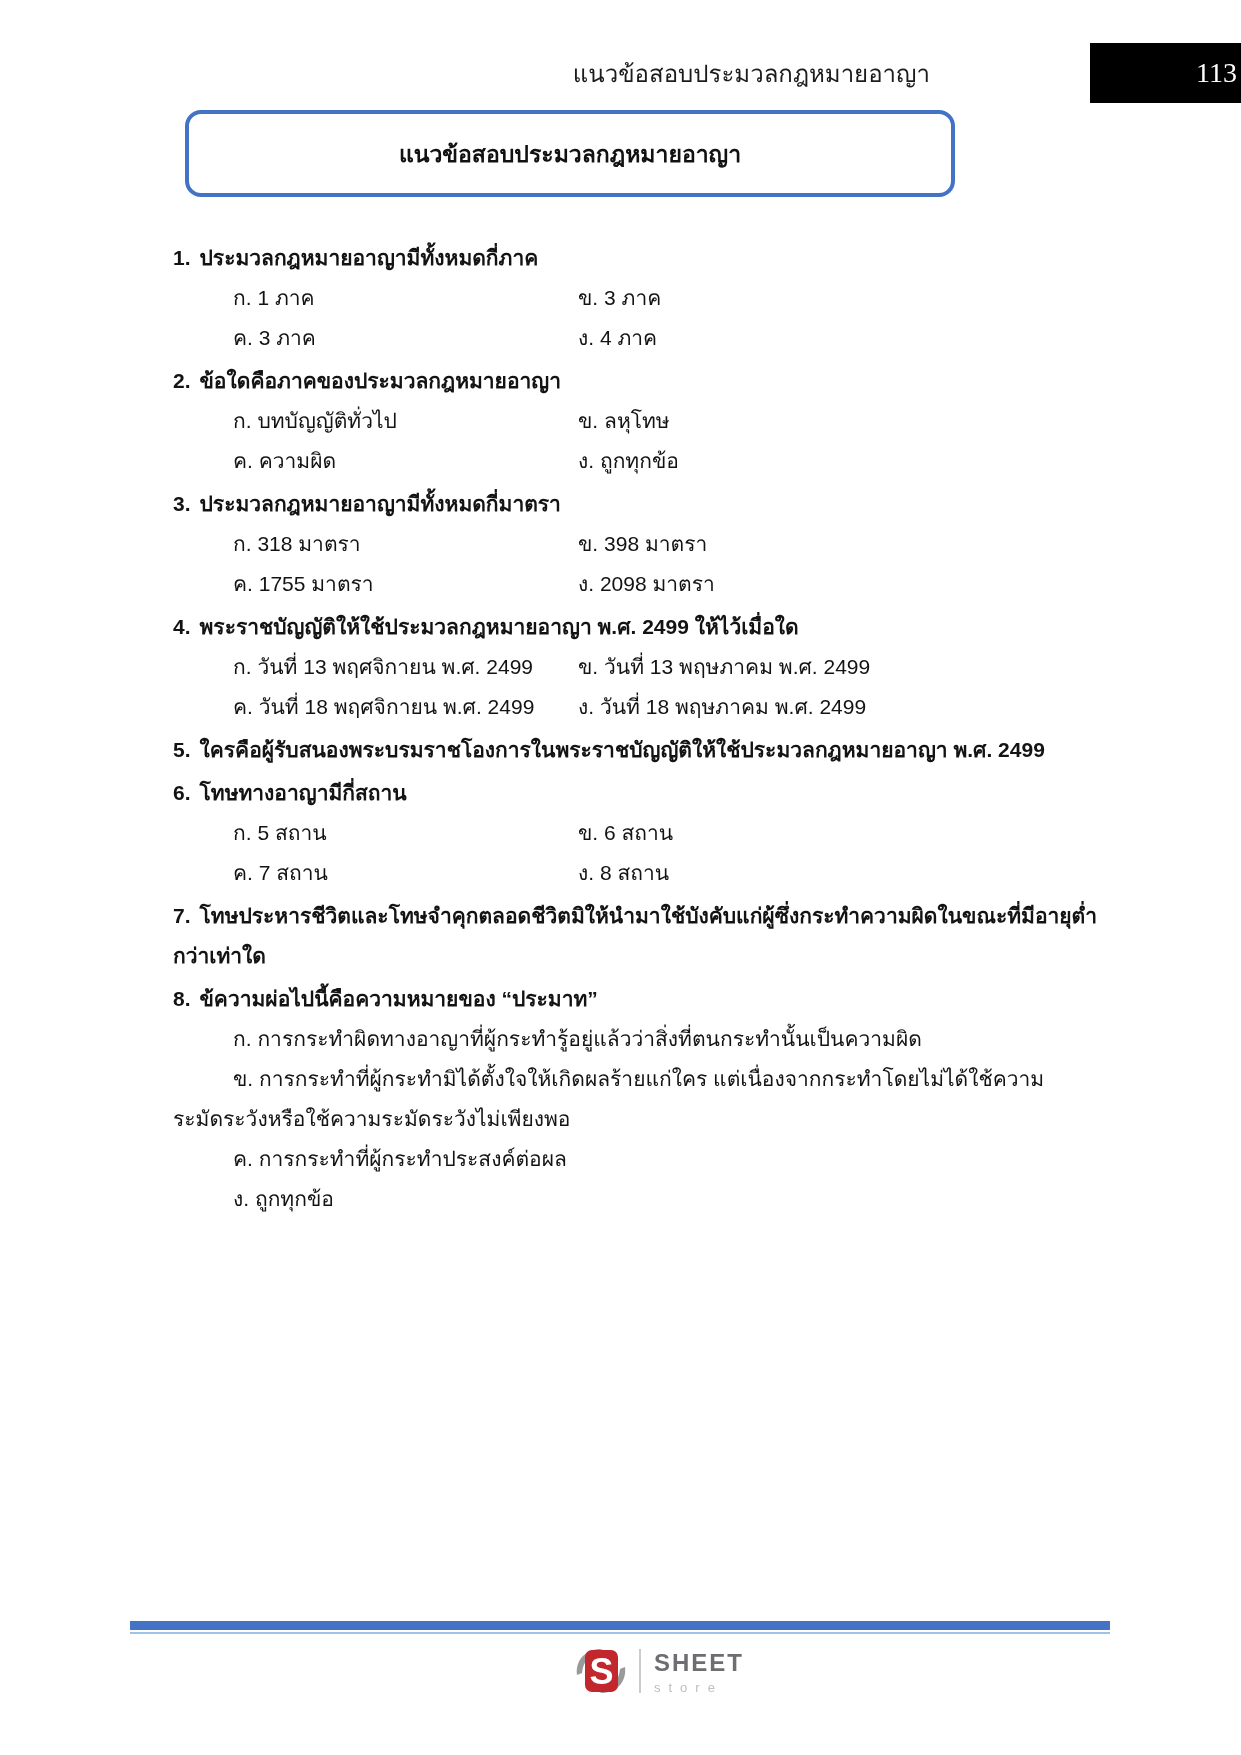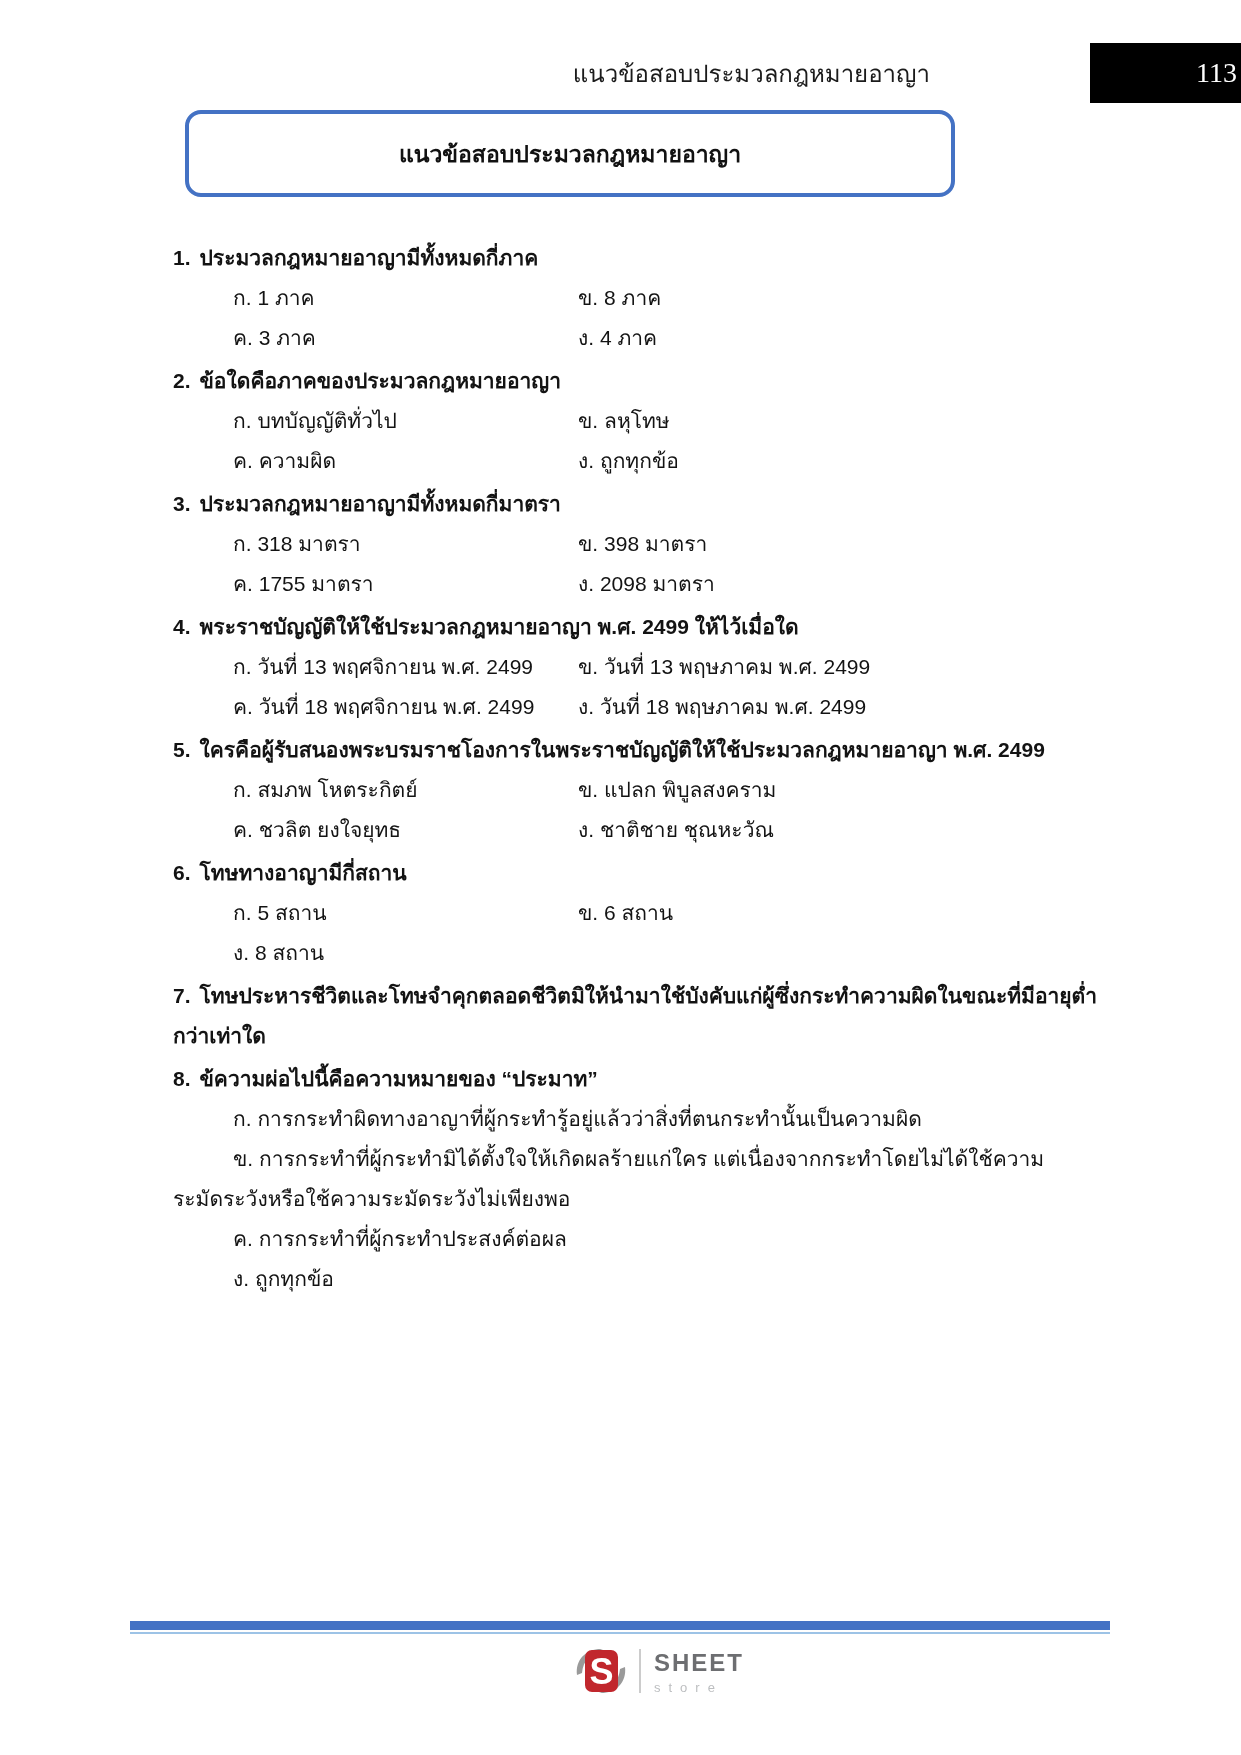--- a/index.html
+++ b/index.html
@@ -72,21 +72,21 @@
 
   <div class="title-box">
     <span>แนวข้อสอบประมวลกฎหมายอาญา</span>
   </div>
 
   <main class="content" id="questions">
       <div class="question">
         <p class="q-text"><span class="q-num">1.</span><span>ประมวลกฎหมายอาญามีทั้งหมดกี่ภาค</span></p>
         <div class="opts">
           <span class="opt">ก. 1 ภาค</span>
-          <span class="opt">ข. 8 ภาค</span>
+          <span class="opt">ข. 3 ภาค</span>
           <span class="opt">ค. 3 ภาค</span>
           <span class="opt">ง. 4 ภาค</span>
         </div>
       </div>
       <div class="question">
         <p class="q-text"><span class="q-num">2.</span><span>ข้อใดคือภาคของประมวลกฎหมายอาญา</span></p>
         <div class="opts">
           <span class="opt">ก. บทบัญญัติทั่วไป</span>
           <span class="opt">ข. ลหุโทษ</span>
           <span class="opt">ค. ความผิด</span>
@@ -106,32 +106,27 @@
         <p class="q-text"><span class="q-num">4.</span><span>พระราชบัญญัติให้ใช้ประมวลกฎหมายอาญา พ.ศ. 2499 ให้ไว้เมื่อใด</span></p>
         <div class="opts">
           <span class="opt">ก. วันที่ 13 พฤศจิกายน พ.ศ. 2499</span>
           <span class="opt">ข. วันที่ 13 พฤษภาคม พ.ศ. 2499</span>
           <span class="opt">ค. วันที่ 18 พฤศจิกายน พ.ศ. 2499</span>
           <span class="opt">ง. วันที่ 18 พฤษภาคม พ.ศ. 2499</span>
         </div>
       </div>
       <div class="question">
         <p class="q-text"><span class="q-num">5.</span><span>ใครคือผู้รับสนองพระบรมราชโองการในพระราชบัญญัติให้ใช้ประมวลกฎหมายอาญา พ.ศ. 2499</span></p>
-        <div class="opts">
-          <span class="opt">ก. สมภพ โหตระกิตย์</span>
-          <span class="opt">ข. แปลก พิบูลสงคราม</span>
-          <span class="opt">ค. ชวลิต ยงใจยุทธ</span>
-          <span class="opt">ง. ชาติชาย ชุณหะวัณ</span>
-        </div>
       </div>
       <div class="question">
         <p class="q-text"><span class="q-num">6.</span><span>โทษทางอาญามีกี่สถาน</span></p>
         <div class="opts">
           <span class="opt">ก. 5 สถาน</span>
           <span class="opt">ข. 6 สถาน</span>
+          <span class="opt">ค. 7 สถาน</span>
           <span class="opt">ง. 8 สถาน</span>
         </div>
       </div>
       <div class="question">
         <p class="q-text"><span class="q-num">7.</span><span>โทษประหารชีวิตและโทษจำคุกตลอดชีวิตมิให้นำมาใช้บังคับแก่ผู้ซึ่งกระทำความผิดในขณะที่มีอายุต่ำกว่าเท่าใด</span></p>
       </div>
       <div class="question">
         <p class="q-text"><span class="q-num">8.</span><span>ข้ความผ่อไปนี้คือความหมายของ “ประมาท”</span></p>
         <p class="opt-line">ก. การกระทำผิดทางอาญาที่ผู้กระทำรู้อยู่แล้วว่าสิ่งที่ตนกระทำนั้นเป็นความผิด</p>
         <p class="opt-line">ข. การกระทำที่ผู้กระทำมิได้ตั้งใจให้เกิดผลร้ายแก่ใคร แต่เนื่องจากกระทำโดยไม่ได้ใช้ความ</p>

